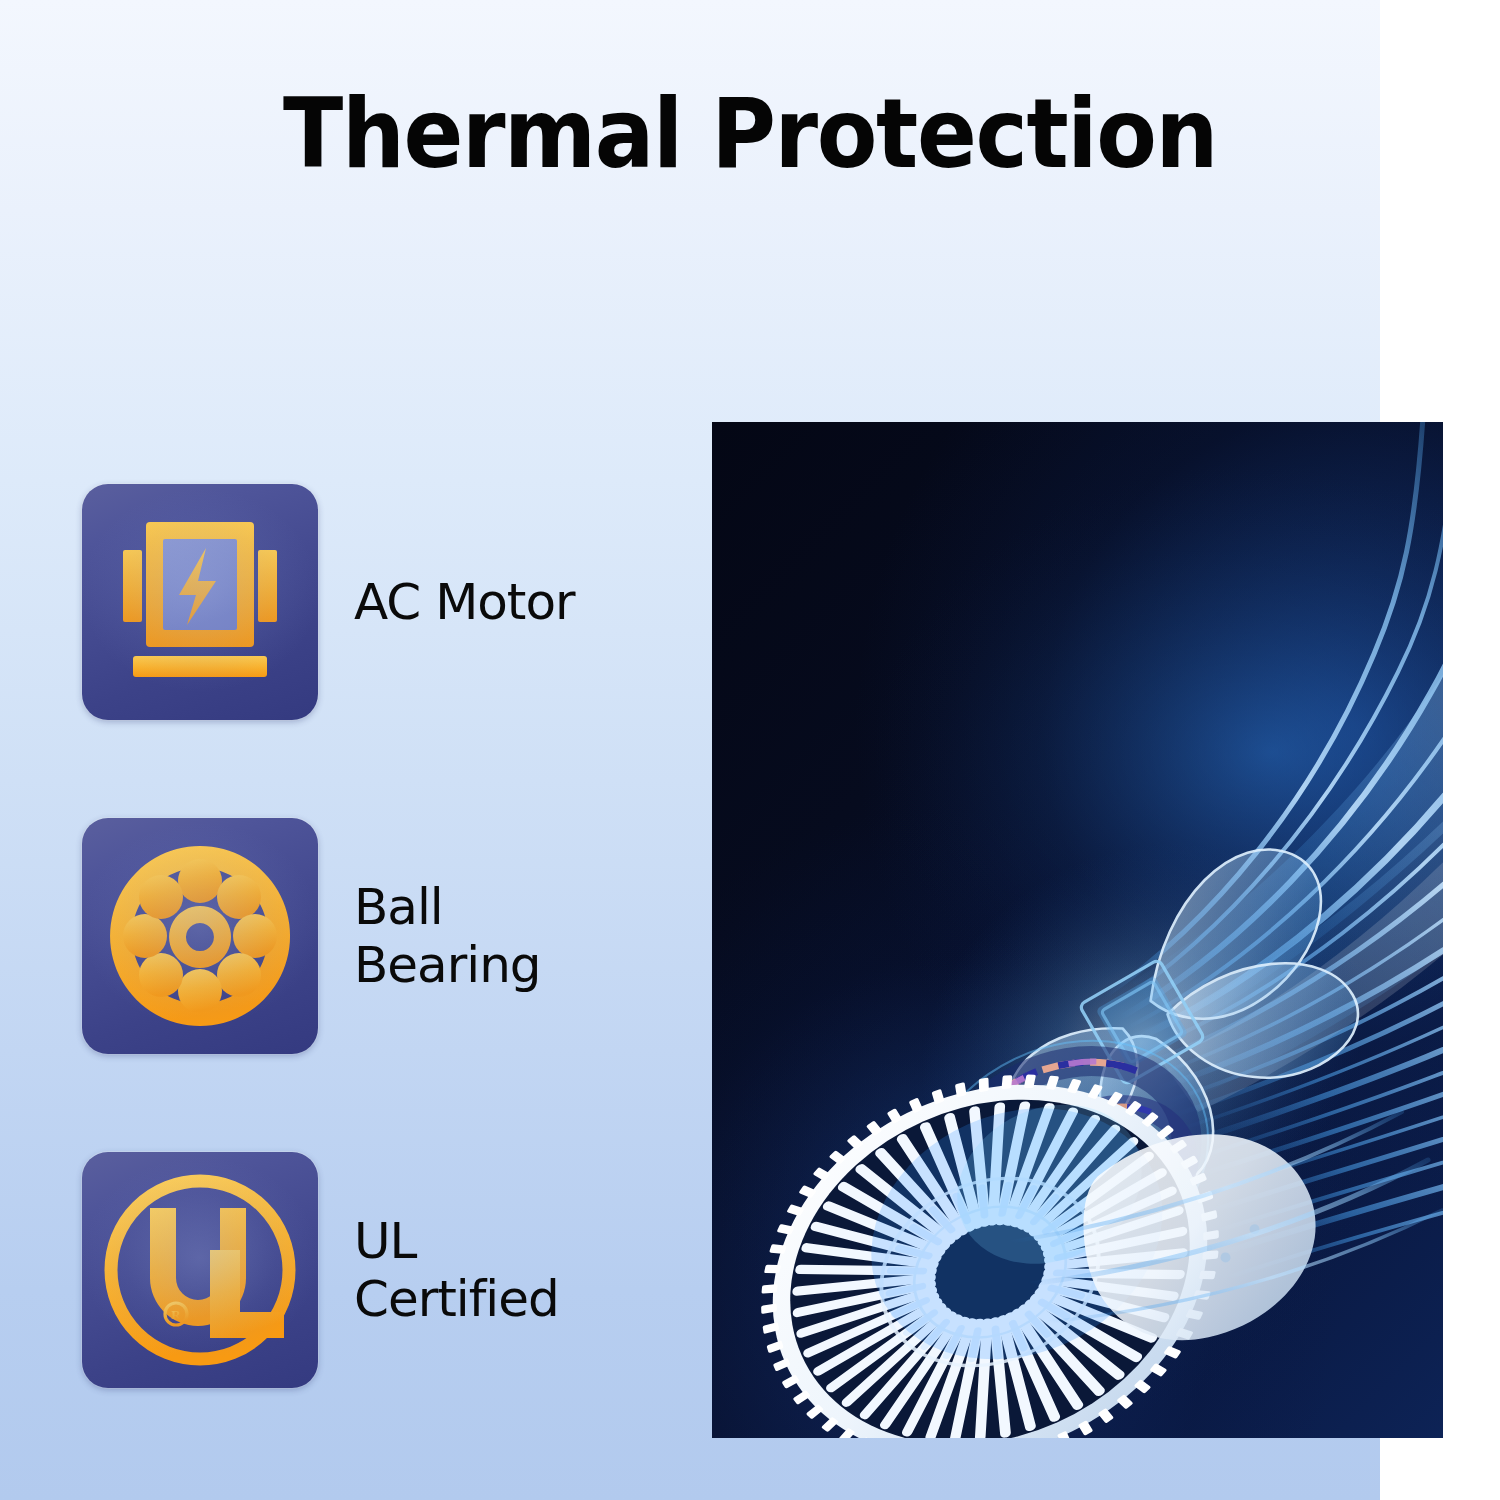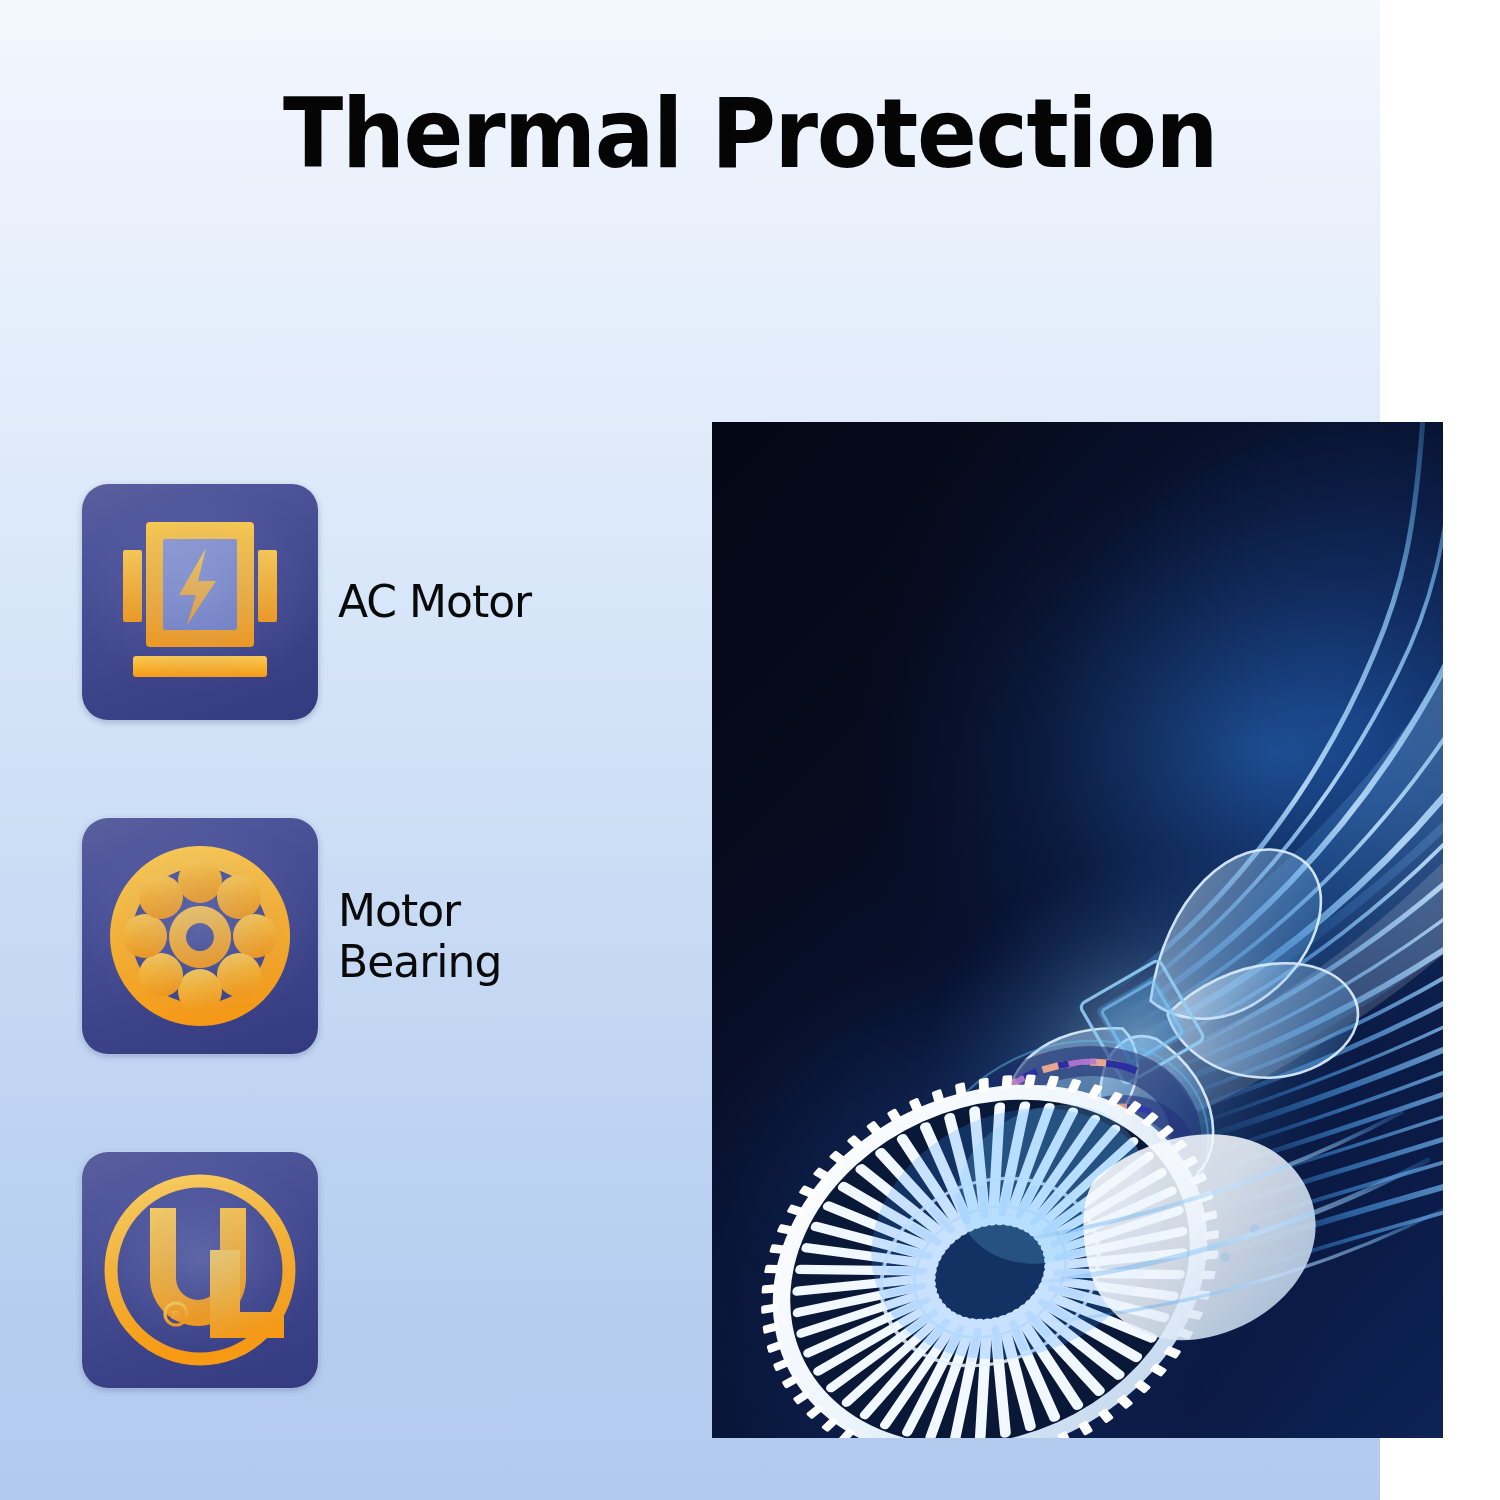--- a/index.html
+++ b/index.html
@@ -90,23 +90,23 @@
   }
   .tile svg {
     position: absolute;
     left: 0; top: 0;
     width: 236px;
     height: 236px;
     display: block;
   }
 
   .feature-label {
-    margin-left: 20px;
+    margin-left: 36px;
     font-family: "DejaVu Sans", sans-serif;
-    font-size: 44px;
+    font-size: 50px;
     line-height: 1.16;
     font-weight: 400;
     color: #0a0a0a;
     letter-spacing: -1px;
     white-space: pre-line;
   }
 
   
   #product-panel {
     position: absolute;
@@ -191,21 +191,21 @@
             <circle cx="157" cy="79" r="22"></circle>
             <circle cx="173" cy="118" r="22"></circle>
             <circle cx="157" cy="157" r="22"></circle>
             <circle cx="118" cy="173" r="22"></circle>
             <circle cx="79" cy="157" r="22"></circle>
             <circle cx="63" cy="118" r="22"></circle>
             <circle cx="79" cy="79" r="22"></circle>
           </g>
         </svg>
       </div>
-      <div class="feature-label">Motor
+      <div class="feature-label">Ball
 Bearing</div>
     </div>
 
     <div class="feature-row">
       <div class="tile">
         <svg viewBox="0 0 236 236">
           <defs>
             <linearGradient id="ulGrad" x1="0" y1="0" x2="0.25" y2="1">
               <stop offset="0%" stop-color="#ffd25c"></stop>
               <stop offset="50%" stop-color="#fcb52e"></stop>
@@ -217,20 +217,22 @@
 
           <path d="M68 56 h26 v70 a22 22 0 0 0 44 0 v-70 h26 v70
                    a48 48 0 0 1 -96 0 z" fill="url(#ulGrad)"></path>
 
           <path d="M128 98 h30 v62 h44 v26 h-74 z" fill="url(#ulGrad)"></path>
 
           <circle cx="94" cy="162" r="11" fill="none" stroke="url(#ulGrad)" stroke-width="3.2"></circle>
           <text x="94" y="167" font-family="'Liberation Serif', serif" font-size="13" font-weight="bold" text-anchor="middle" fill="url(#ulGrad)">R</text>
         </svg>
       </div>
+      <div class="feature-label">UL
+Certified</div>
     </div>
 
   </div>
 
   <div id="product-panel">
     <svg viewBox="0 0 731 1016" preserveAspectRatio="none">
       <defs>
 
         <linearGradient id="flow" x1="0" y1="1" x2="1" y2="0">
           <stop offset="0%" stop-color="#2b7fd4" stop-opacity="0"></stop>

